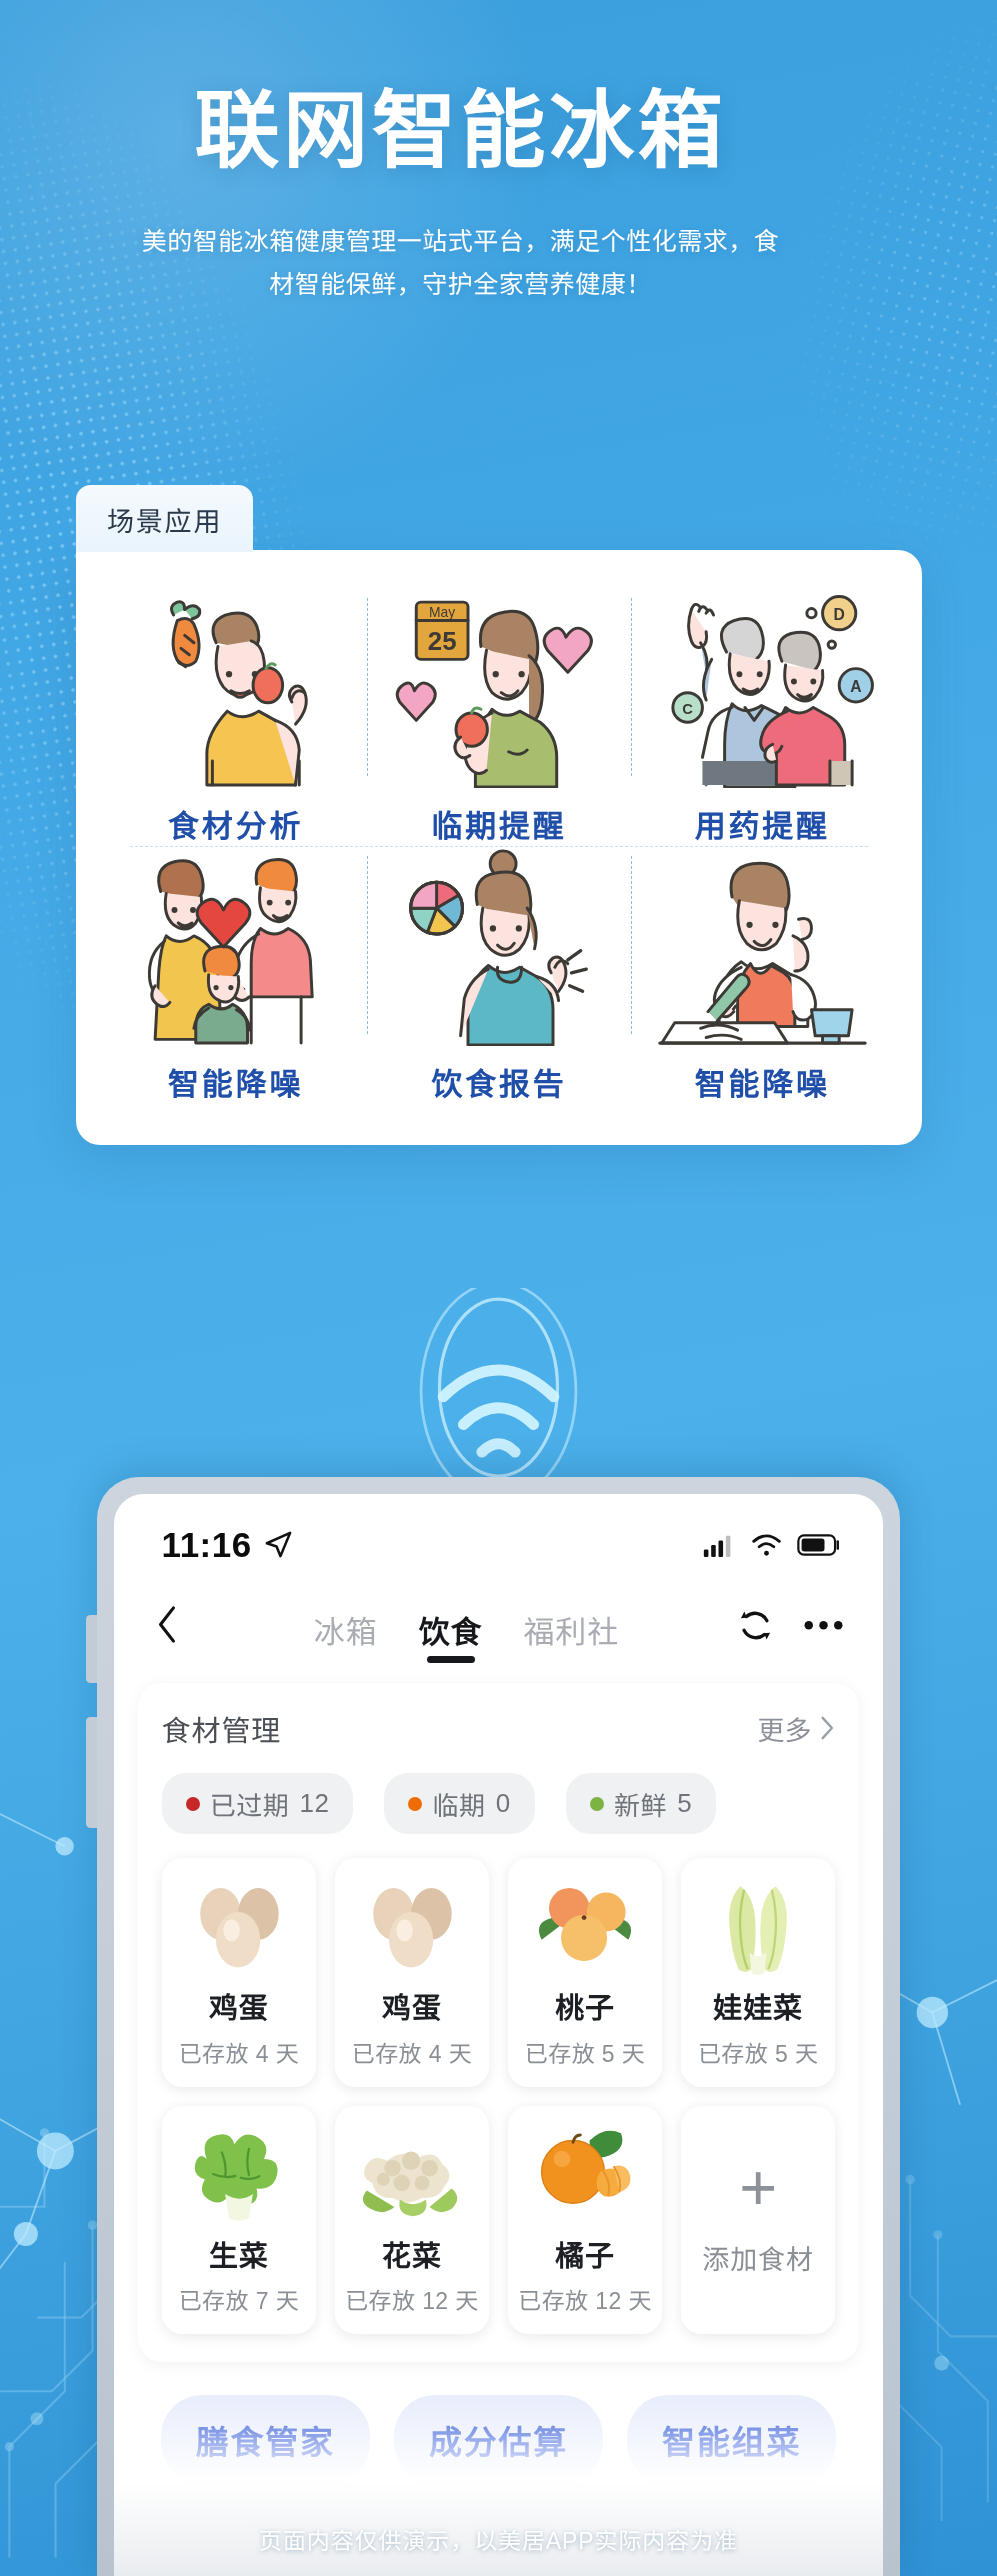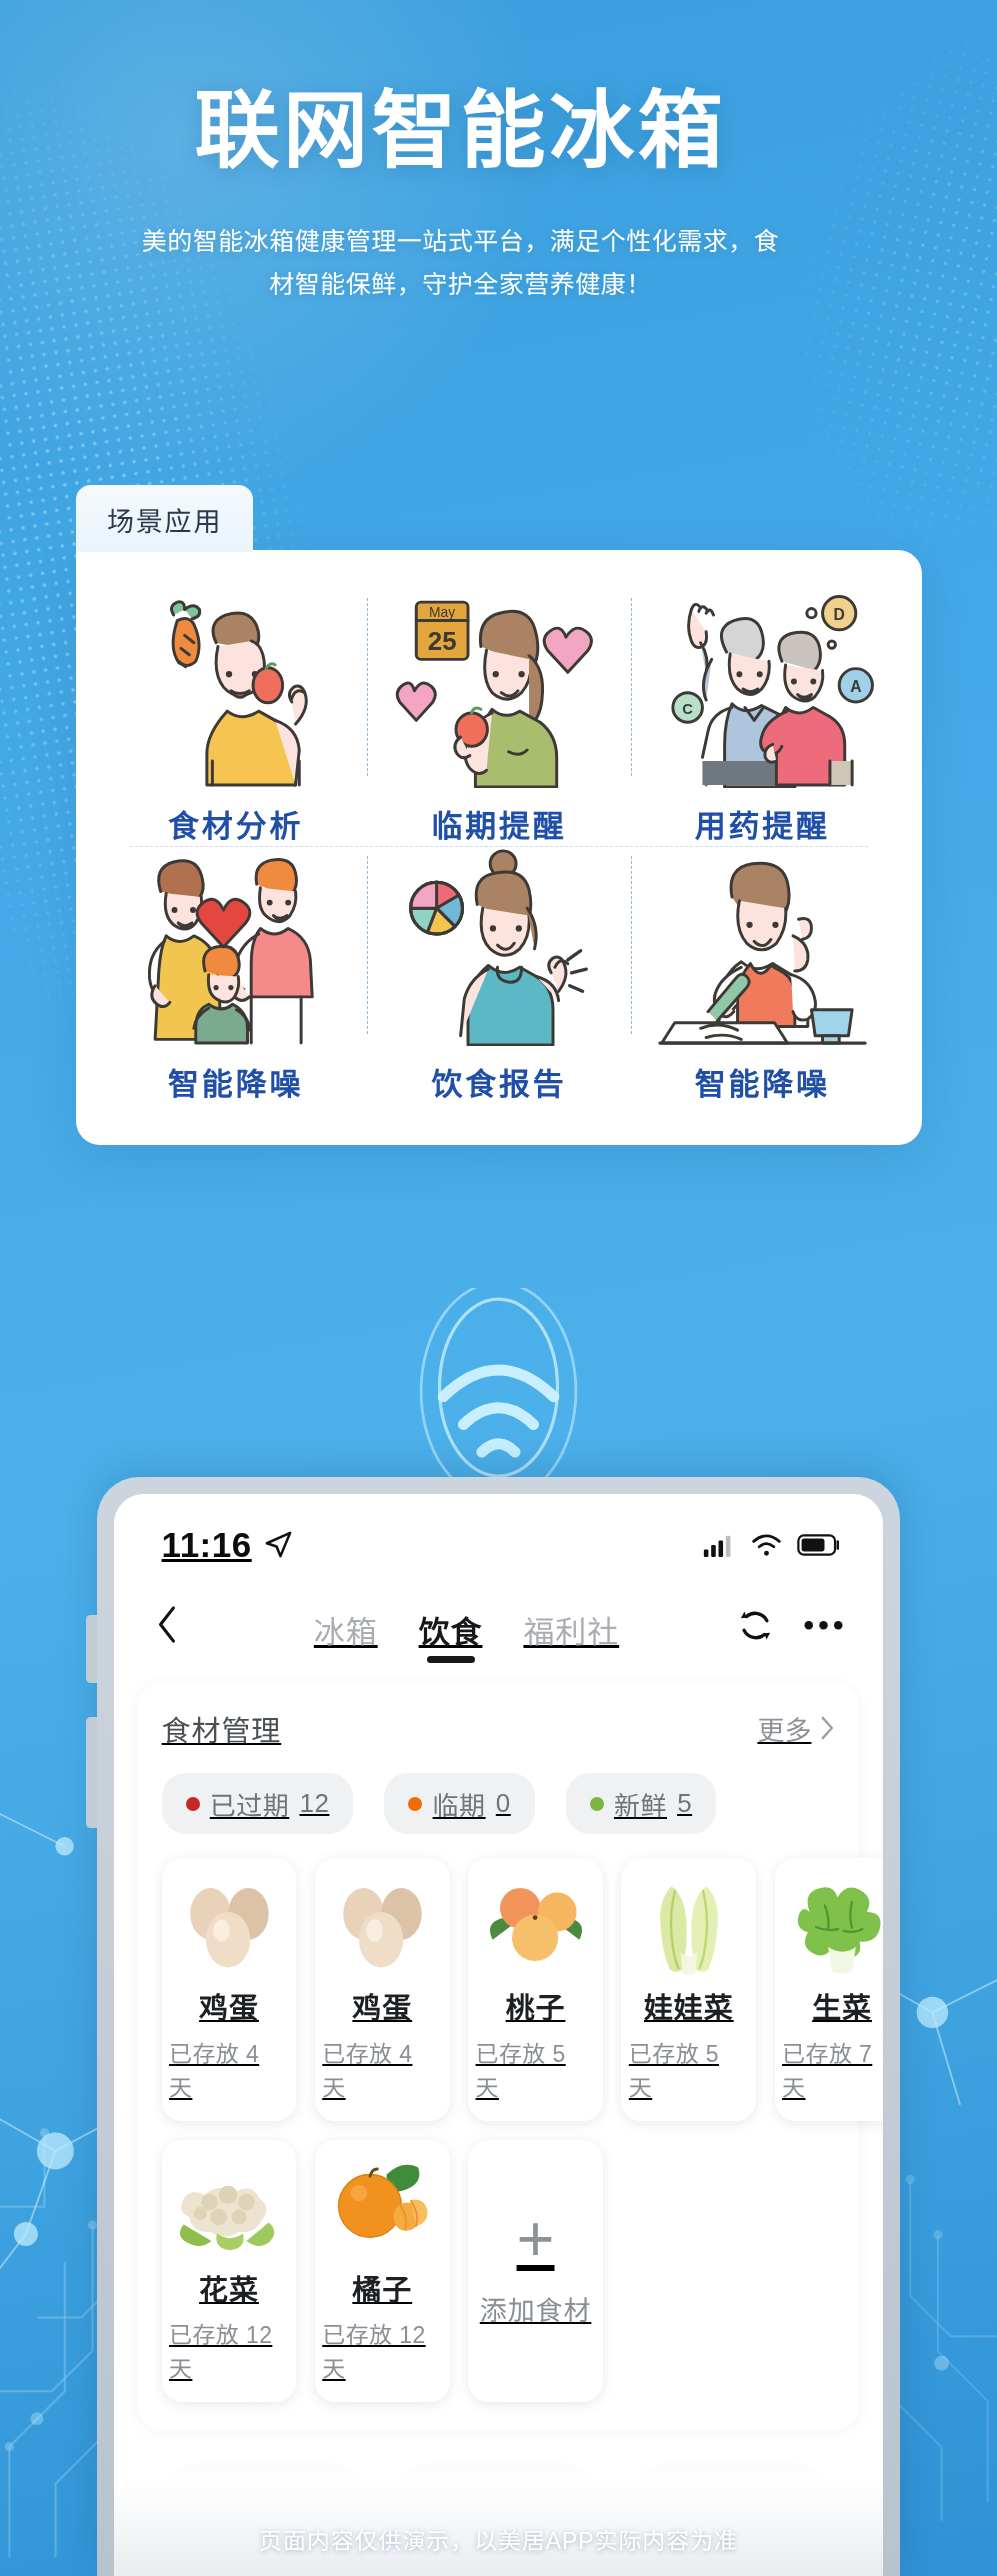--- a/index.html
+++ b/index.html
@@ -108,21 +108,21 @@
   .phone-side-l{
     position:absolute; left:-11px; top:138px; width:11px; height:68px;
     background:#c2ccd6; border-radius:4.6px 0 0 4.6px;
   }
   .phone-side-l2{
     position:absolute; left:-11px; top:240px; width:11px; height:111px;
     background:#c2ccd6; border-radius:4.6px 0 0 4.6px;
   }
   .screen{
     background:#fff; border-radius:29.5px 29.5px 0 0; height:100%;
-    overflow:hidden; position:relative;text-decoration:underline;
+    overflow:hidden; position:relative;
   }
 
   .statusbar{
     display:flex; align-items:center; justify-content:space-between;
     padding:31px 42px 7.4px 48px;
   }
   .sb-time{ font-size:35px; font-weight:bold; color:#0c0c0c; letter-spacing:0.5px;}
   .sb-left{ display:flex; align-items:center; gap:11px; }
   .sb-right{ display:flex; align-items:center; gap:14.8px; }
 
@@ -152,21 +152,21 @@
   .card-more{ font-size:27px; color:#8c9199; display:flex; align-items:center; gap:7.4px;}
 
   .chips{ display:flex; gap:31px; margin-top:24px; }
   .chip{
     background:#f0f1f2; border-radius:24px; padding:12px 24px;
     font-size:26px; color:#6f747b; display:flex; align-items:center; gap:10.2px;
     letter-spacing:0.5px;
   }
   .dot{ width:14px; height:14px; border-radius:50%; flex:0 0 14px;}
 
-  .food-grid{ display:grid; grid-template-columns:repeat(5,1fr); gap:18.5px; margin-top:24px;}
+  .food-grid{ display:grid; grid-template-columns:repeat(4,1fr); gap:18.5px; margin-top:24px;}
   .food-cell{
     background:#fff; border-radius:20.3px; padding:14.8px 7.4px 18.5px;
     box-shadow:0 2.8px 13px rgba(0,0,0,.085);
     display:flex; flex-direction:column; align-items:center;
   }
   .food-img{ width:120px; height:102px; display:block; }
   .food-name{ font-size:29px; font-weight:bold; color:#1c1f24; margin-top:9.2px; letter-spacing:0.9px;}
   .food-days{ font-size:23px; color:#8a8f96; margin-top:8.3px; letter-spacing:0.4px;}
   .food-cell.add{ justify-content:center; }
   .add-plus{ font-size:65px; color:#8d9299; font-weight:300; line-height:.9; }

